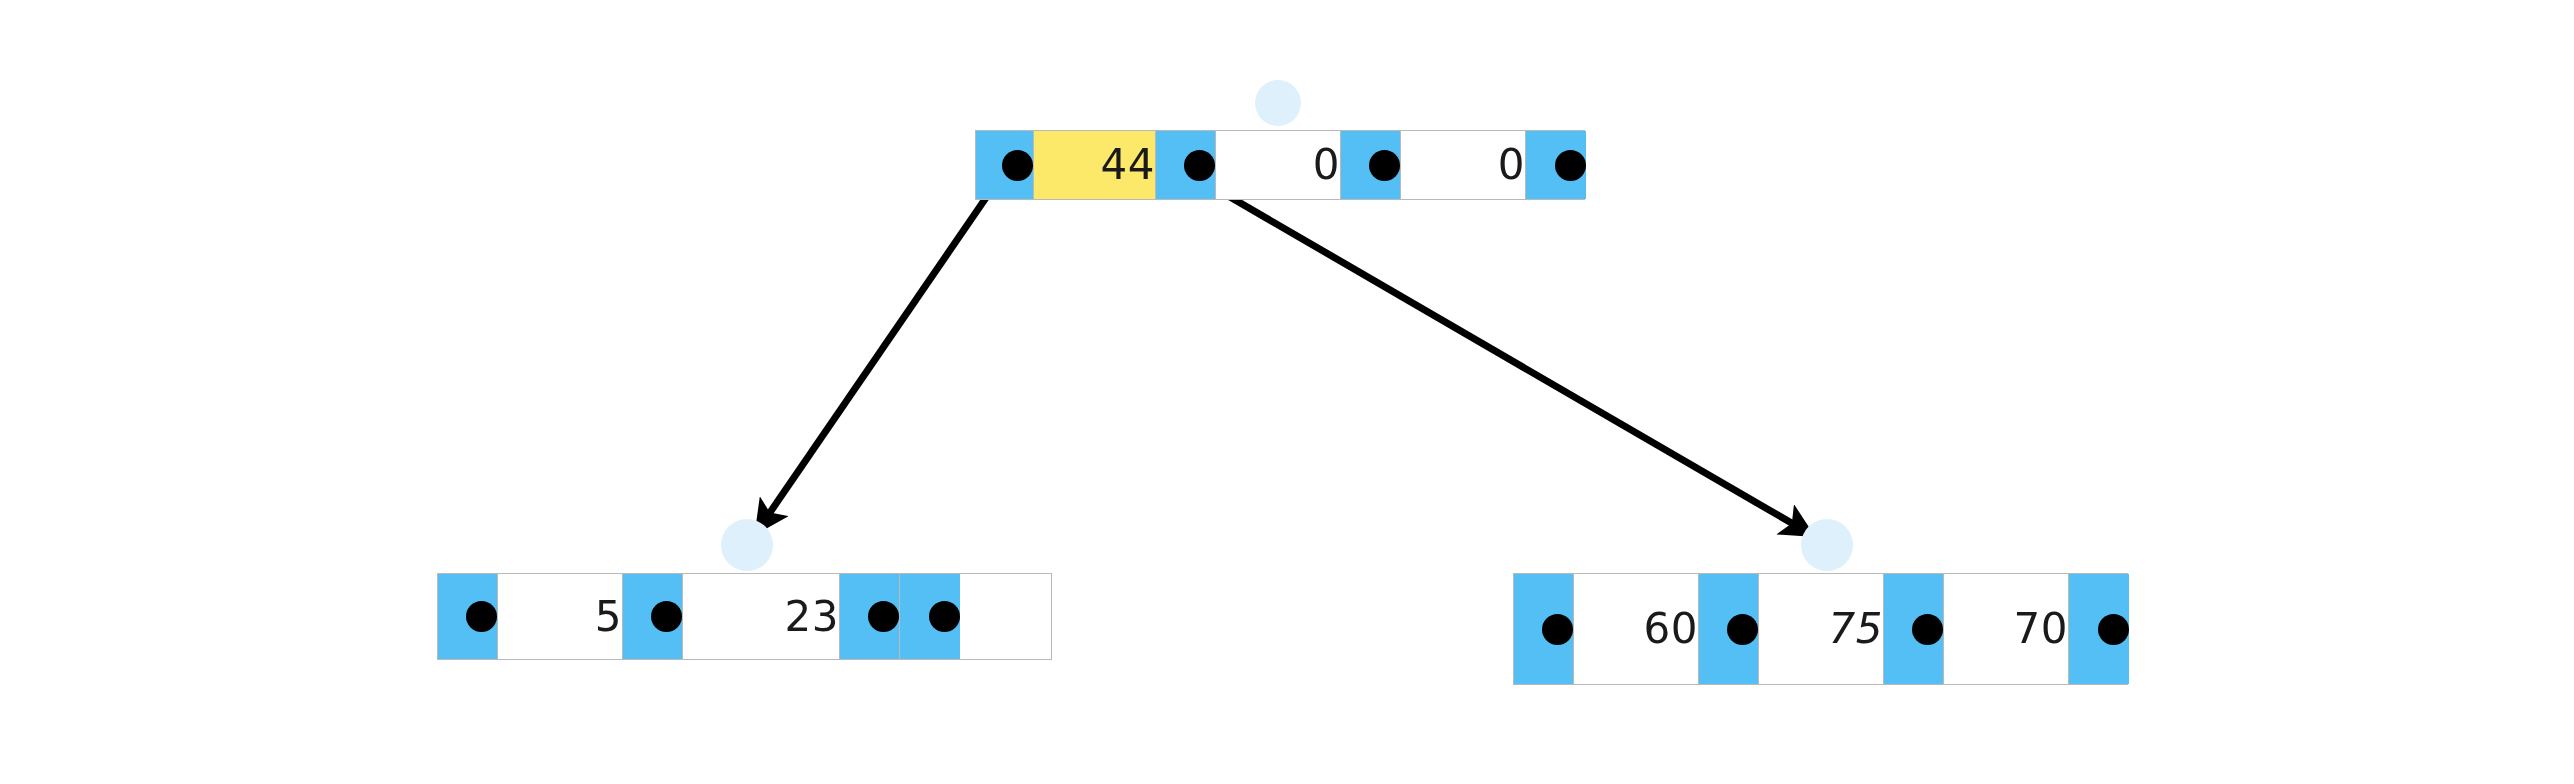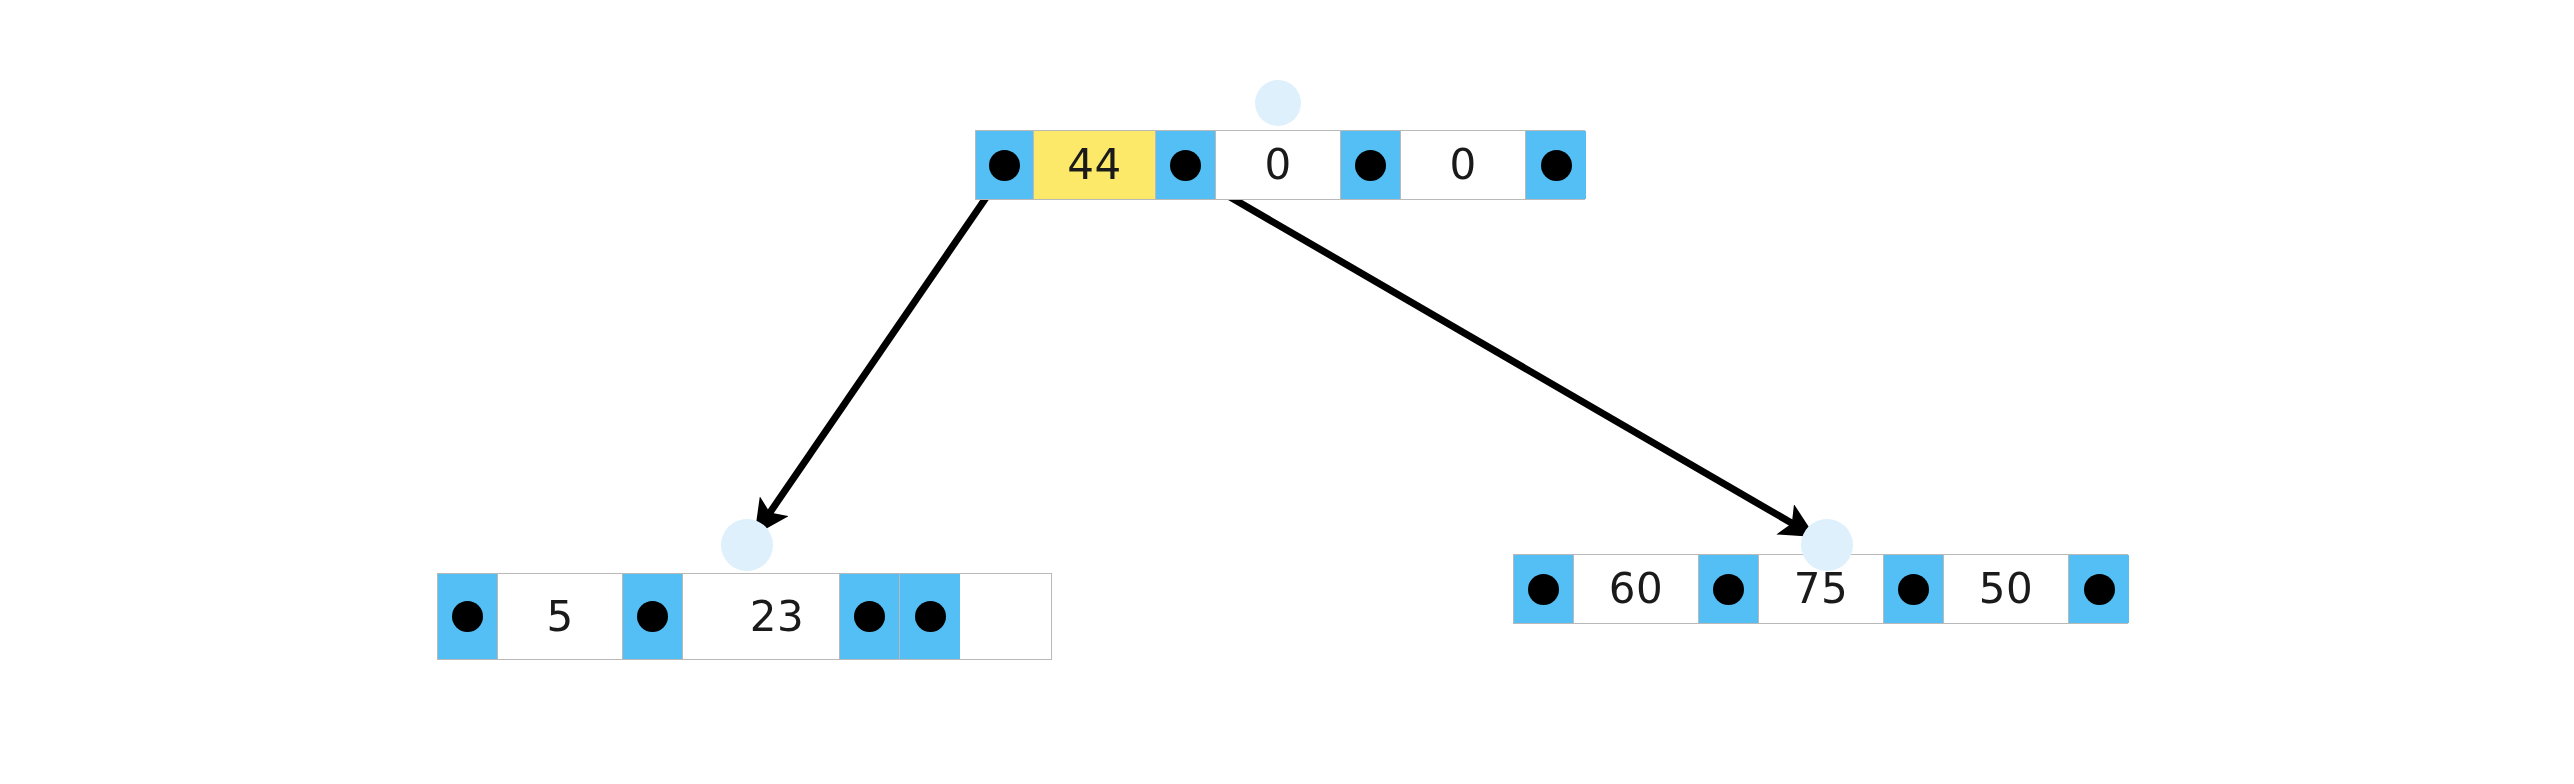--- a/index.html
+++ b/index.html
@@ -31,21 +31,21 @@
     flex-direction: row;
     align-items: stretch;
     box-sizing: border-box;
     border: 1px solid #b9b9b9;
     background: #ffffff;
   }
   .cell {
     box-sizing: border-box;
     display: flex;
     align-items: center;
-    justify-content: center;
+    justify-content: flex-end;
     border-right: 1px solid #b9b9b9;
     position: relative;
   }
   .cell:last-child {
     border-right: none;
   }
   .cell-pointer {
     background: #54bff5;
   }
   .cell-key {
@@ -129,38 +129,38 @@
         <div class="cell cell-key" style="width: 125px; flex: 0 0 125px; border-right-color: rgb(185, 185, 185); background: rgb(255, 255, 255); margin-left: 32px;">
           <span class="key-label" style="color: rgb(26, 26, 26);">23</span>
         </div>
         <div class="cell cell-pointer" style="width: 60px; flex: 0 0 60px; border-right-color: rgb(185, 185, 185); background: rgb(84, 191, 245);">
           <span class="pointer-dot" style="background: rgb(0, 0, 0);"></span>
         </div>
         <div class="cell cell-pointer" style="width: 60px; flex: 0 0 60px; border-right-color: rgb(185, 185, 185); background: rgb(84, 191, 245);">
           <span class="pointer-dot" style="background: rgb(0, 0, 0);"></span>
         </div>
       </div>
-      <div class="btree-node" style="left: 1513px; top: 554px; width: 615px; height: 70px; border-color: rgb(185, 185, 185);">
+      <div class="btree-node" style="left: 1513px; top: 573px; width: 615px; height: 112px; border-color: rgb(185, 185, 185);">
         <div class="cell cell-pointer" style="width: 60px; flex: 0 0 60px; border-right-color: rgb(185, 185, 185); background: rgb(84, 191, 245);">
           <span class="pointer-dot" style="background: rgb(0, 0, 0);"></span>
         </div>
         <div class="cell cell-key" style="width: 125px; flex: 0 0 125px; border-right-color: rgb(185, 185, 185); background: rgb(255, 255, 255);">
           <span class="key-label" style="color: rgb(26, 26, 26);">60</span>
         </div>
         <div class="cell cell-pointer" style="width: 60px; flex: 0 0 60px; border-right-color: rgb(185, 185, 185); background: rgb(84, 191, 245);">
           <span class="pointer-dot" style="background: rgb(0, 0, 0);"></span>
         </div>
-        <div class="cell cell-key" style="width: 125px; flex: 0 0 125px; border-right-color: rgb(185, 185, 185); background: rgb(255, 255, 255);">
+        <div class="cell cell-key" style="width: 125px; flex: 0 0 125px; border-right-color: rgb(185, 185, 185); background: rgb(255, 255, 255); font-style: italic;">
           <span class="key-label" style="color: rgb(26, 26, 26);">75</span>
         </div>
         <div class="cell cell-pointer" style="width: 60px; flex: 0 0 60px; border-right-color: rgb(185, 185, 185); background: rgb(84, 191, 245);">
           <span class="pointer-dot" style="background: rgb(0, 0, 0);"></span>
         </div>
         <div class="cell cell-key" style="width: 125px; flex: 0 0 125px; border-right-color: rgb(185, 185, 185); background: rgb(255, 255, 255);">
-          <span class="key-label" style="color: rgb(26, 26, 26);">50</span>
+          <span class="key-label" style="color: rgb(26, 26, 26);">70</span>
         </div>
         <div class="cell cell-pointer" style="width: 60px; flex: 0 0 60px; border-right-color: rgb(185, 185, 185); background: rgb(84, 191, 245);">
           <span class="pointer-dot" style="background: rgb(0, 0, 0);"></span>
         </div>
       </div>
     </div>
   <div id="markers-group">
       <div class="anchor-marker" style="left: 1255px; top: 80px; width: 46px; height: 46px; background: rgb(221, 240, 251);"></div>
       <div class="anchor-marker" style="left: 721px; top: 519px; width: 52px; height: 52px; background: rgb(221, 240, 251);"></div>
       <div class="anchor-marker" style="left: 1801px; top: 519px; width: 52px; height: 52px; background: rgb(221, 240, 251);"></div>

